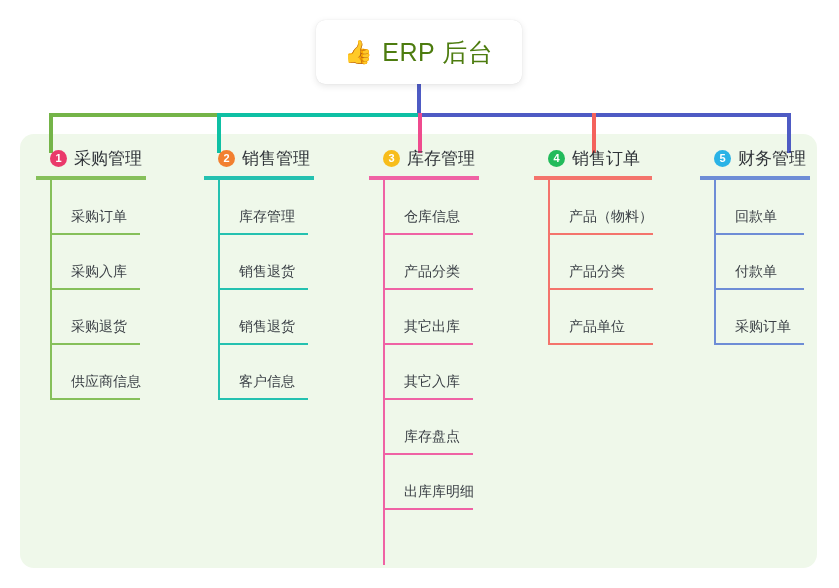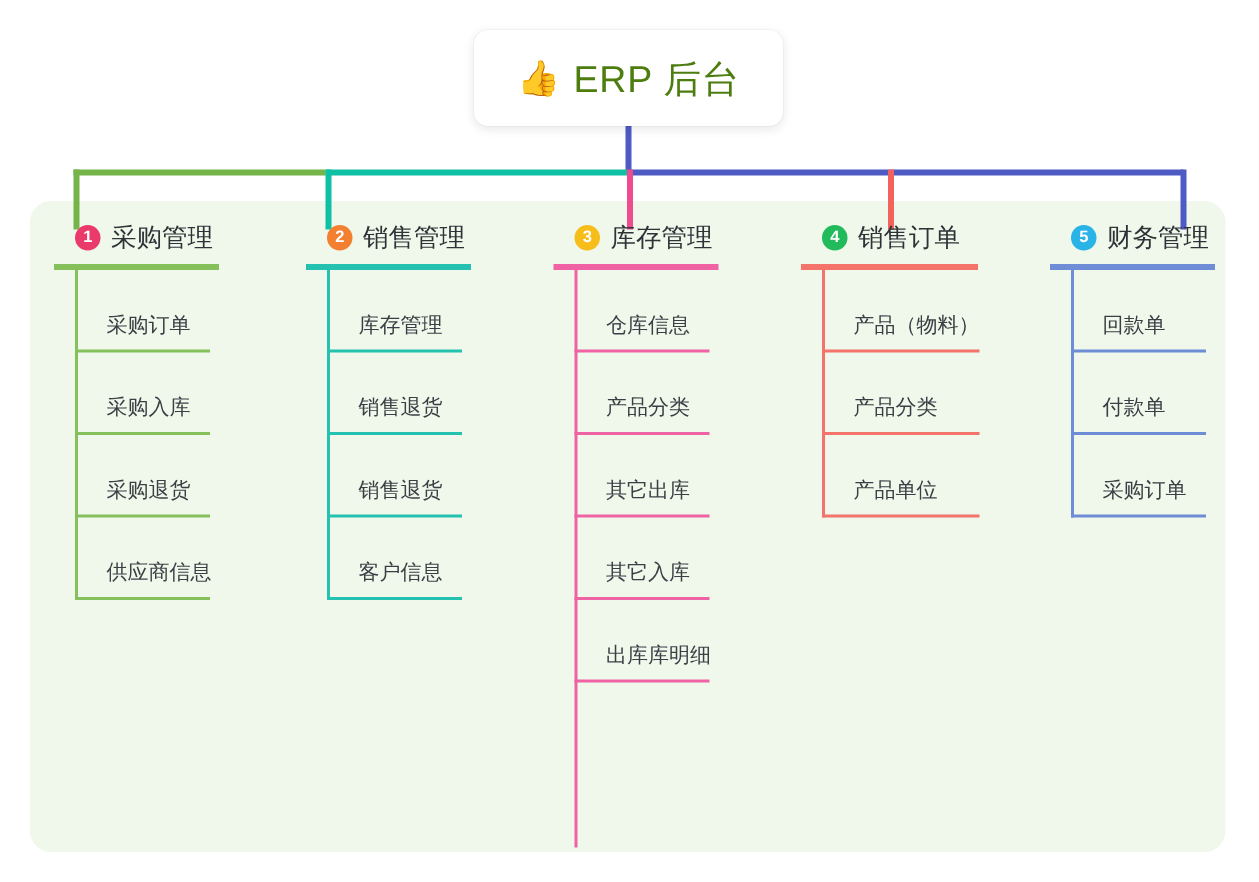--- a/index.html
+++ b/index.html
@@ -235,20 +235,24 @@
         </div>
         <div class="item">
           <span class="item-label">其它出库</span>
           <div class="item-rule" style="width: 90px; background: rgb(239, 98, 164);"></div>
         </div>
         <div class="item">
           <span class="item-label">其它入库</span>
           <div class="item-rule" style="width: 90px; background: rgb(239, 98, 164);"></div>
         </div>
         <div class="item">
+          <span class="item-label">库存盘点</span>
+          <div class="item-rule" style="width: 90px; background: rgb(239, 98, 164);"></div>
+        </div>
+        <div class="item">
           <span class="item-label">出库库明细</span>
           <div class="item-rule" style="width: 90px; background: rgb(239, 98, 164);"></div>
         </div>
       </div>
     </div>
     <div class="column" style="left: 534px; width: 160px;">
       <div class="col-head">
         <span class="badge" style="background: rgb(34, 187, 91);">4</span>
         <span class="col-title">销售订单</span>
       </div>

